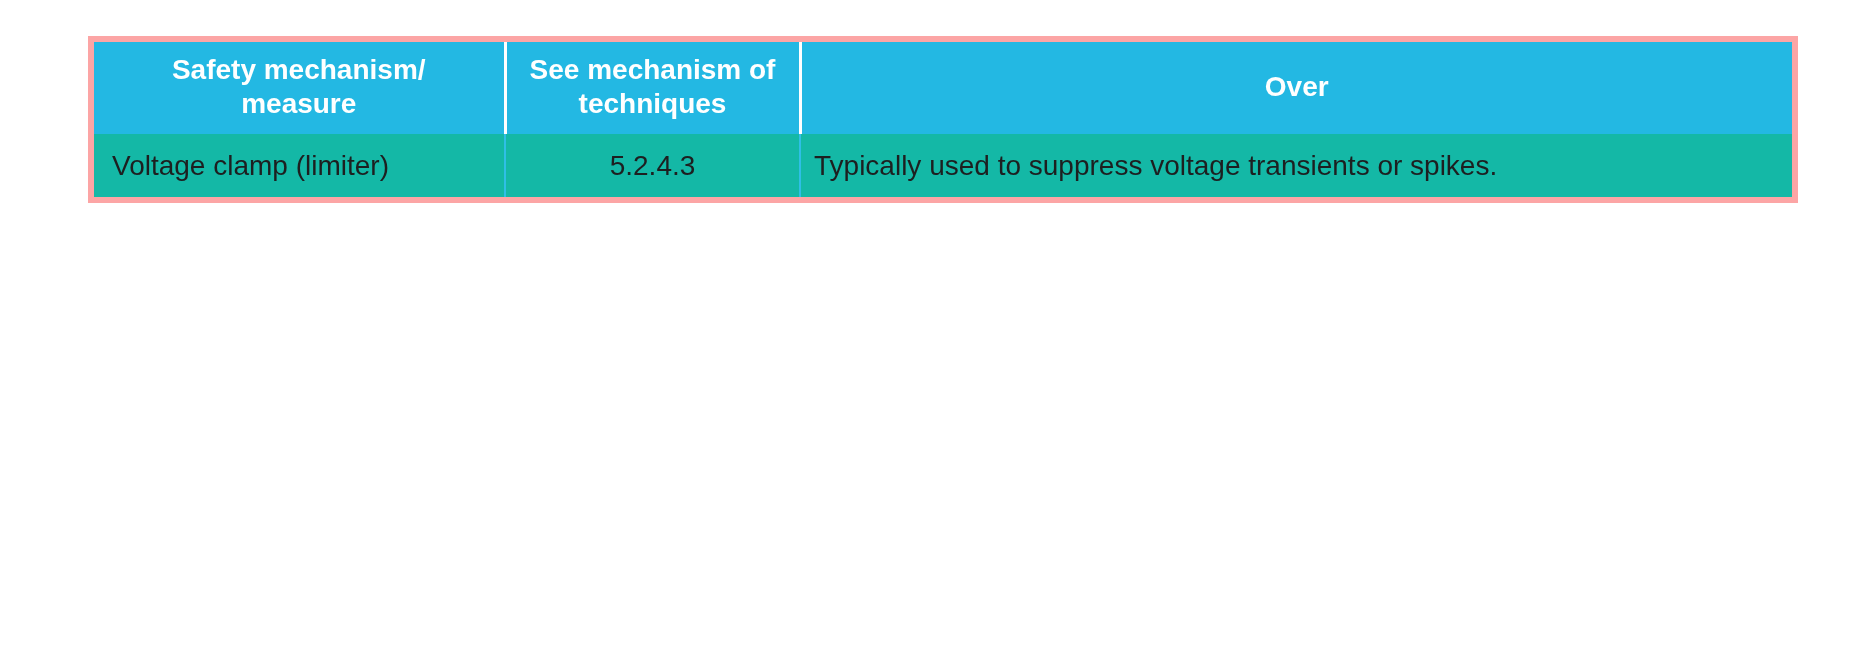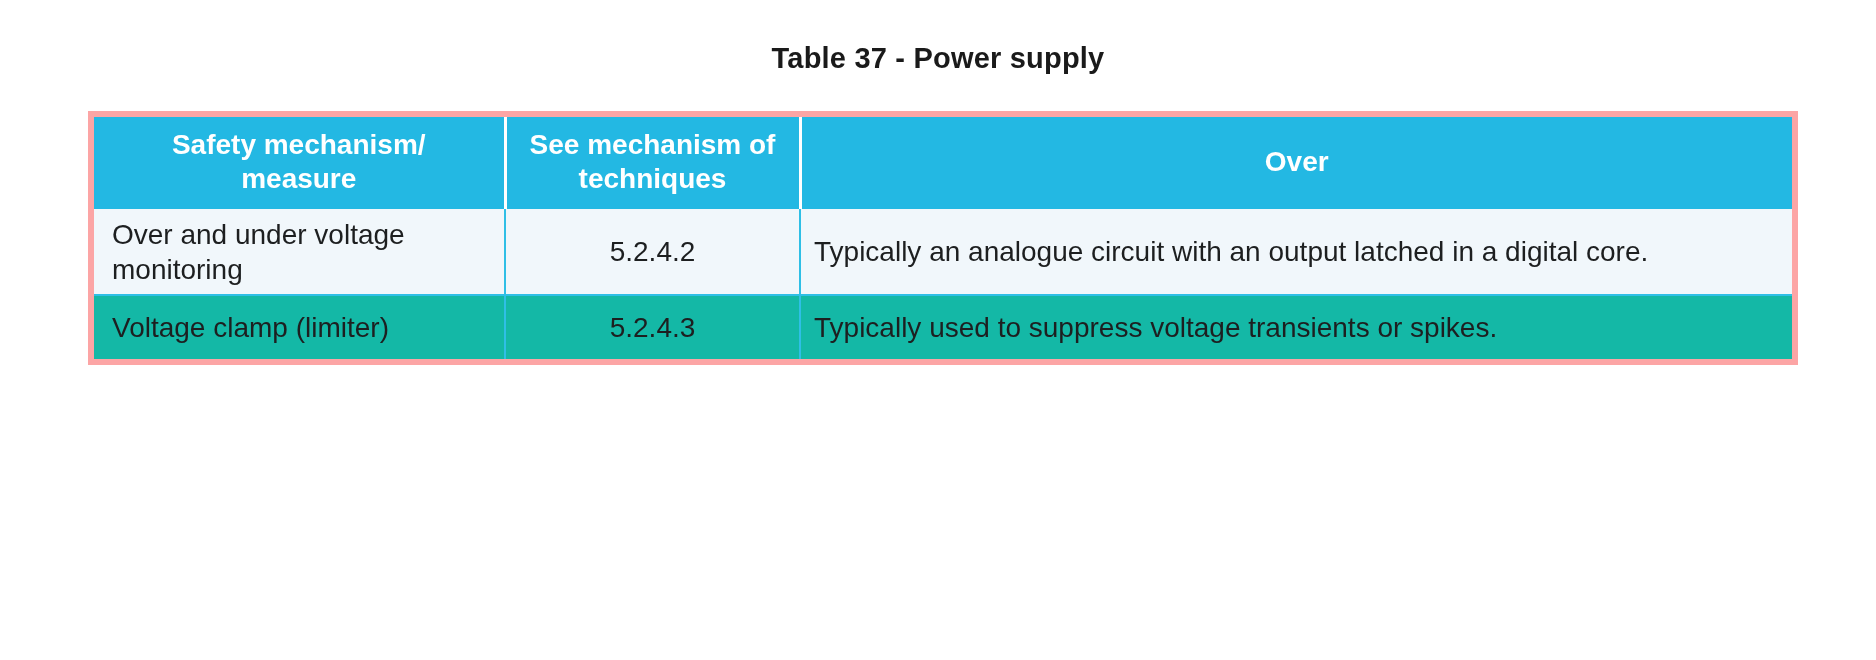--- a/index.html
+++ b/index.html
@@ -65,43 +65,37 @@
   tr.r2 td { height: 51px; }
   tr.r3 td { height: 51px; }
   tr.r4 td { height: 76px; }
   tr.r5 td { height: 112px; }
 </style>
 </head>
 <body>
 
 <div class="page">
 
-  <div class="title">Table 37 - Power supply</div>
 
   <table class="doc-table">
     <colgroup>
       <col class="c1">
         <col class="c2">
         <col class="c3">
     </colgroup>
     <thead>
       <tr>
         <th>Safety mechanism/
 measure</th>
         <th>See mechanism of
 techniques</th>
         <th>Over</th>
       </tr>
     </thead>
     <tbody>
-      <tr class="r1 alt">
-        <td class="mech">Over and under voltage monitoring</td>
-        <td class="ref">5.2.4.2</td>
-        <td class="note">Typically an analogue circuit with an output latched in a digital core.</td>
-      </tr>
       <tr class="r2">
         <td class="mech">Voltage clamp (limiter)</td>
         <td class="ref">5.2.4.3</td>
         <td class="note">Typically used to suppress voltage transients or spikes.</td>
       </tr>
     </tbody>
   </table>
 
 </div>
 

